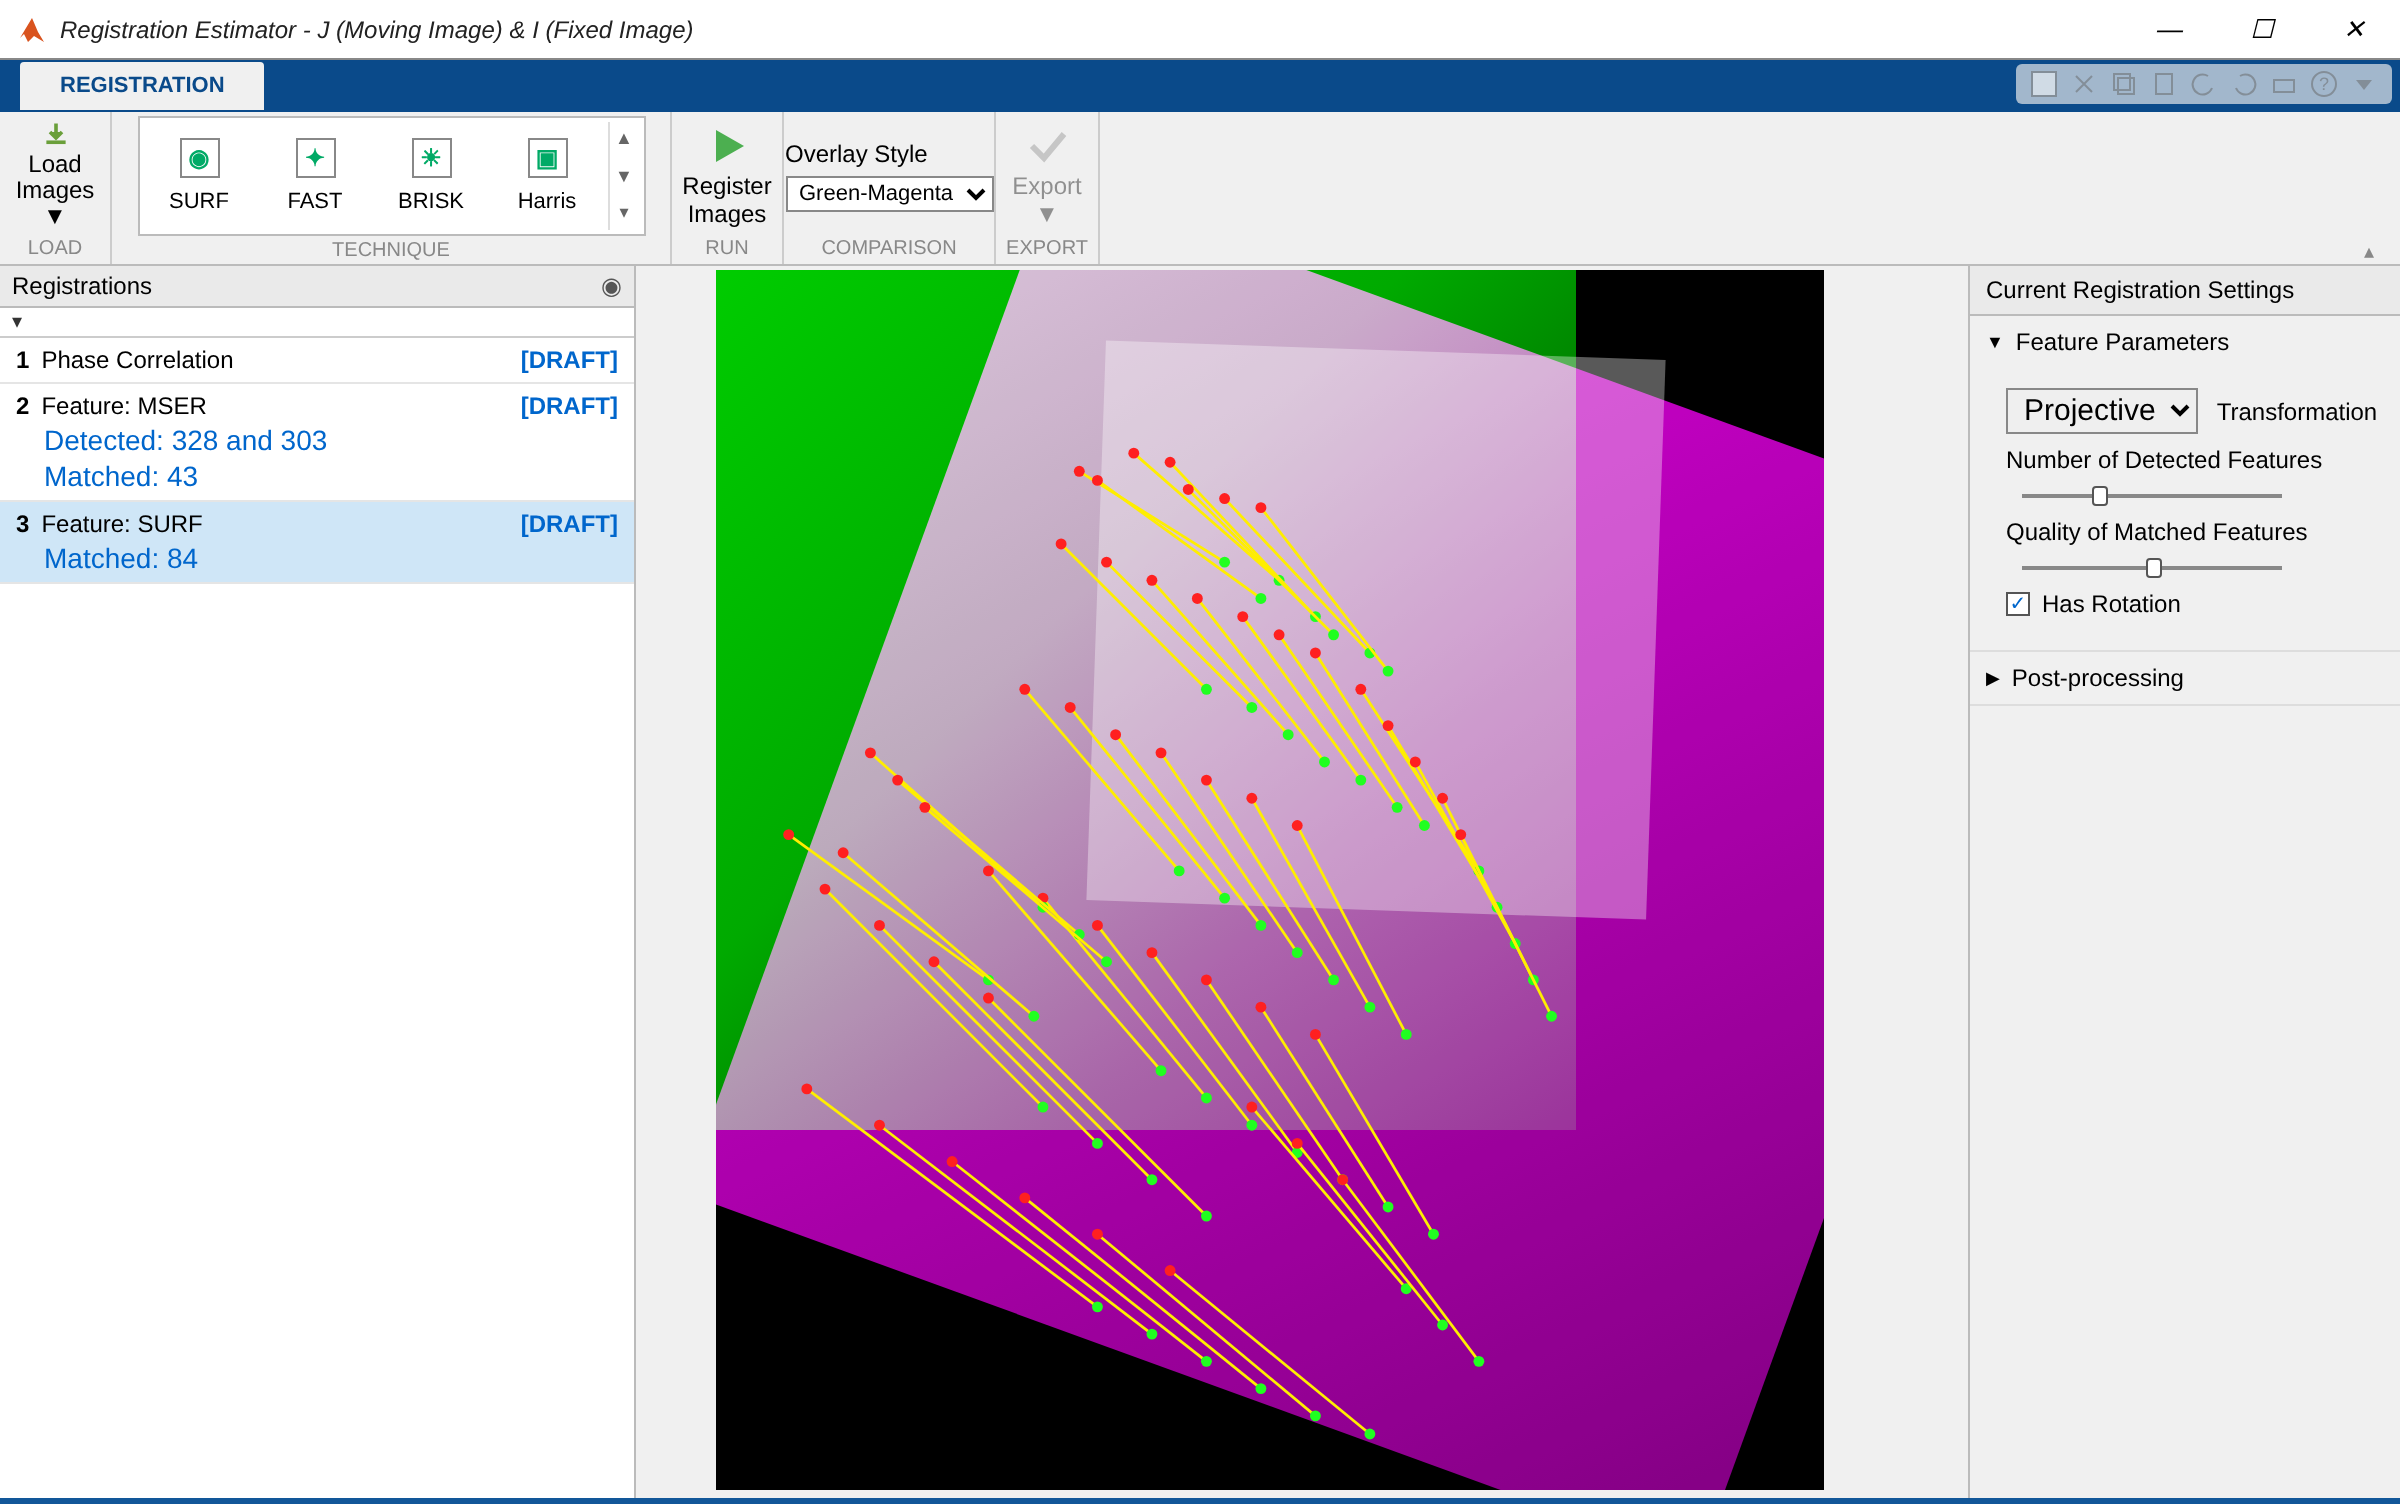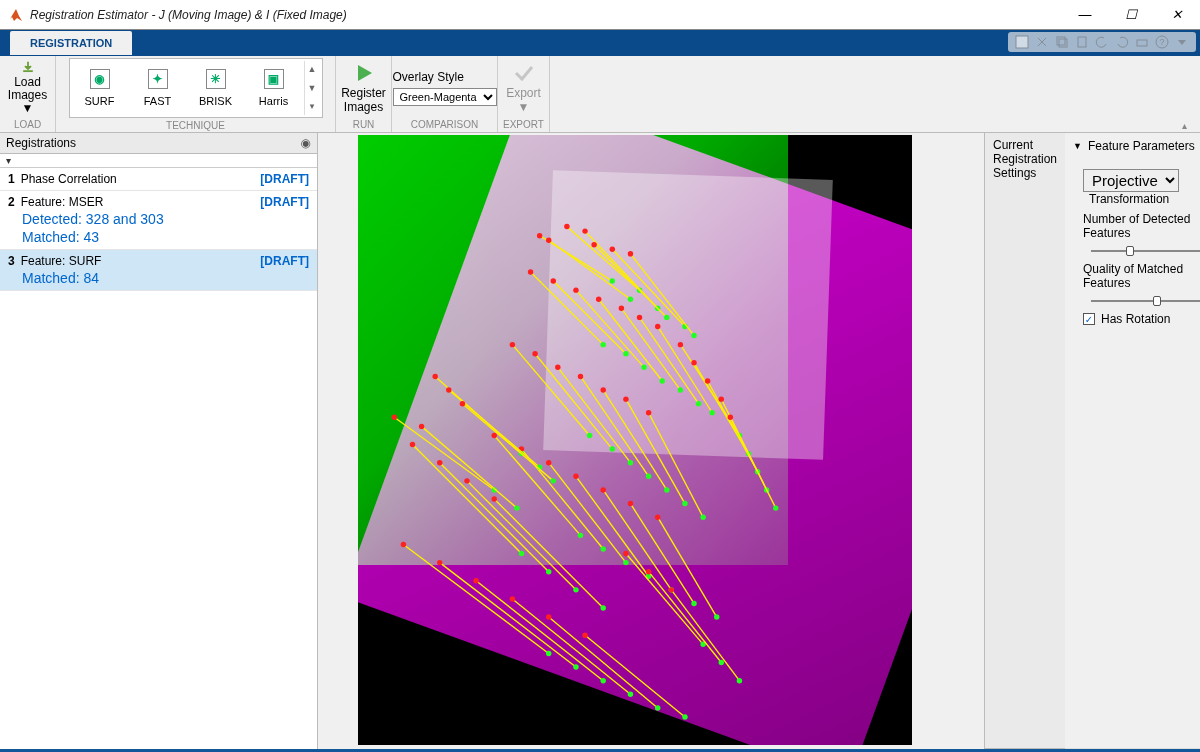--- a/index.html
+++ b/index.html
@@ -48,21 +48,21 @@
   .reg-item .draft { color:#0066cc; font-weight:bold; }
   .reg-item .details { color:#0066cc; font-size:14px; margin-top:2px; padding-left:14px; }
   
   .center-panel { flex:1; background:#f0f0f0; display:flex; align-items:flex-start; justify-content:center; overflow:hidden; position:relative; }
   .viz { position:relative; width:610px; height:610px; margin-top:2px; background:#000; overflow:hidden; }
   .green-layer { position:absolute; left:0; top:0; width:430px; height:430px; background:linear-gradient(135deg,#00cc00 0%,#00aa00 40%,#006600 70%,#003300 100%); }
   .magenta-layer { position:absolute; left:60px; top:30px; width:540px; height:540px; background:linear-gradient(135deg,#ff00ff 0%,#cc00cc 50%,#990099 100%); transform:rotate(20deg); opacity:.85; mix-blend-mode:screen; }
   .overlay-layer { position:absolute; left:190px; top:40px; width:280px; height:280px; background:rgba(255,255,255,.35); transform:rotate(2deg); }
   svg.matches { position:absolute; left:0; top:0; width:100%; height:100%; }
   
-  .right-panel { width:216px; background:#f0f0f0; border-left:1px solid #bbb; display:flex; flex-direction:row;margin-left:32px; }
+  .right-panel { width:216px; background:#f0f0f0; border-left:1px solid #bbb; display:flex; flex-direction:column;margin-left:32px; }
   .rp-header { background:#eaeaea; padding:5px 8px; border-bottom:1px solid #bbb; font-size:12px; }
   .rp-section { border-bottom:1px solid #ddd; }
   .rp-sec-head { display:flex; align-items:center; padding:6px 8px; cursor:pointer; gap:6px; }
   .rp-sec-head .arrow { font-size:9px; }
   .rp-body { padding:4px 10px 10px 18px; }
   .rp-row { margin:6px 0; }
   .rp-select { border:1px solid #888; padding:1px 4px; font-size:15px; }
   .slider { position:relative; width:130px; height:10px; margin:6px 8px 2px; }
   .slider .track { position:absolute; left:0; right:0; top:4px; height:2px; background:#888; }
   .slider .thumb { position:absolute; top:0; width:8px; height:10px; background:#fff; border:1px solid #555; border-radius:2px; cursor:pointer; }

